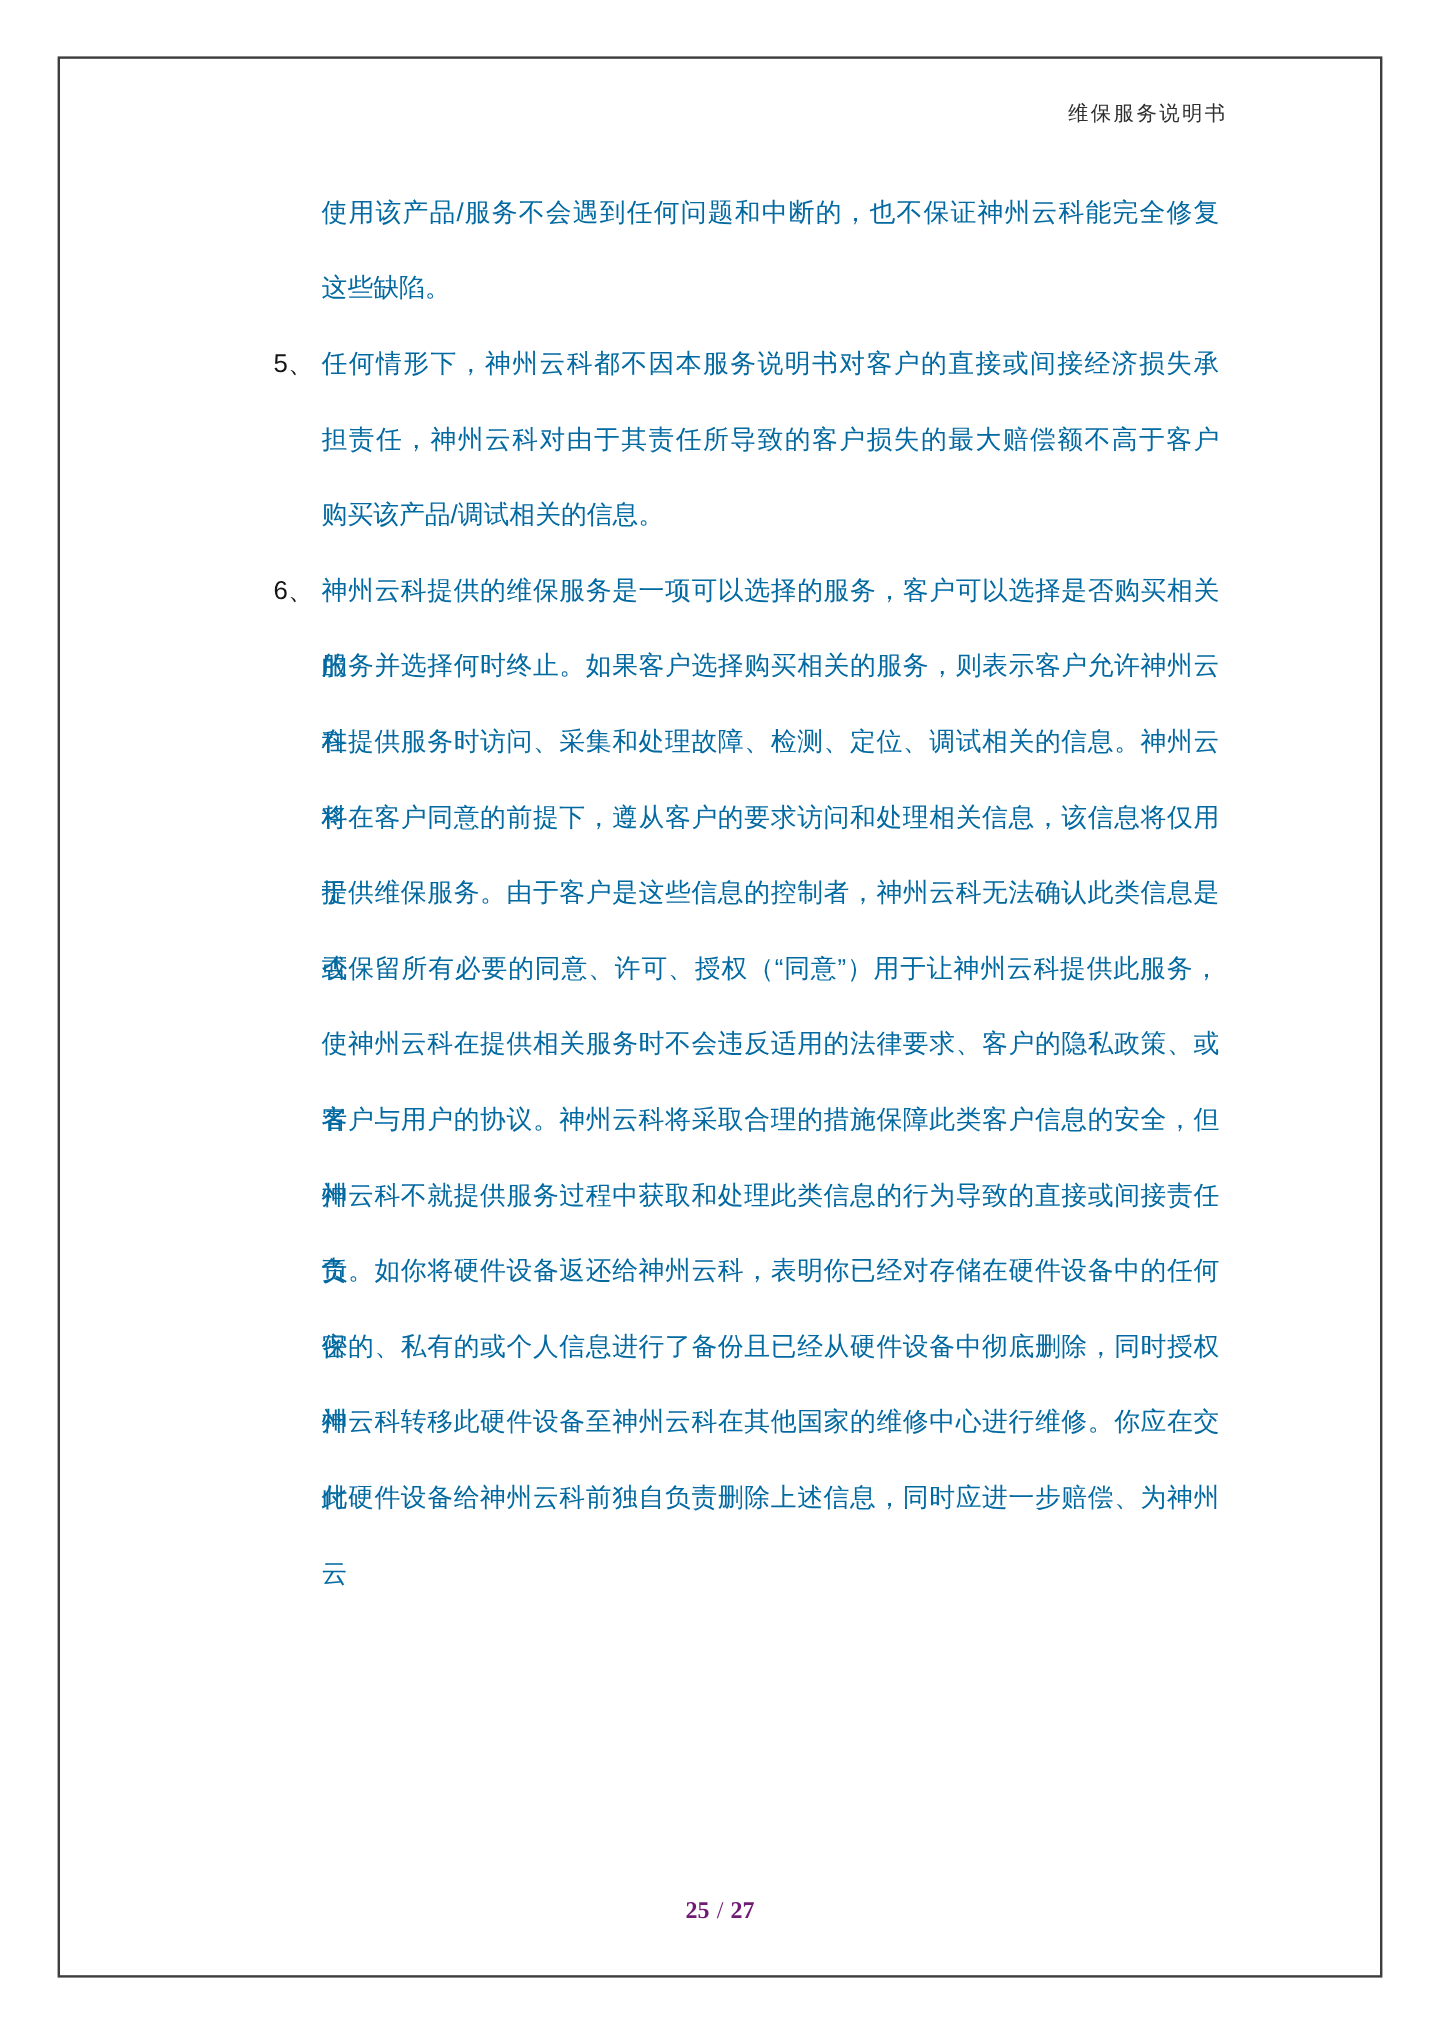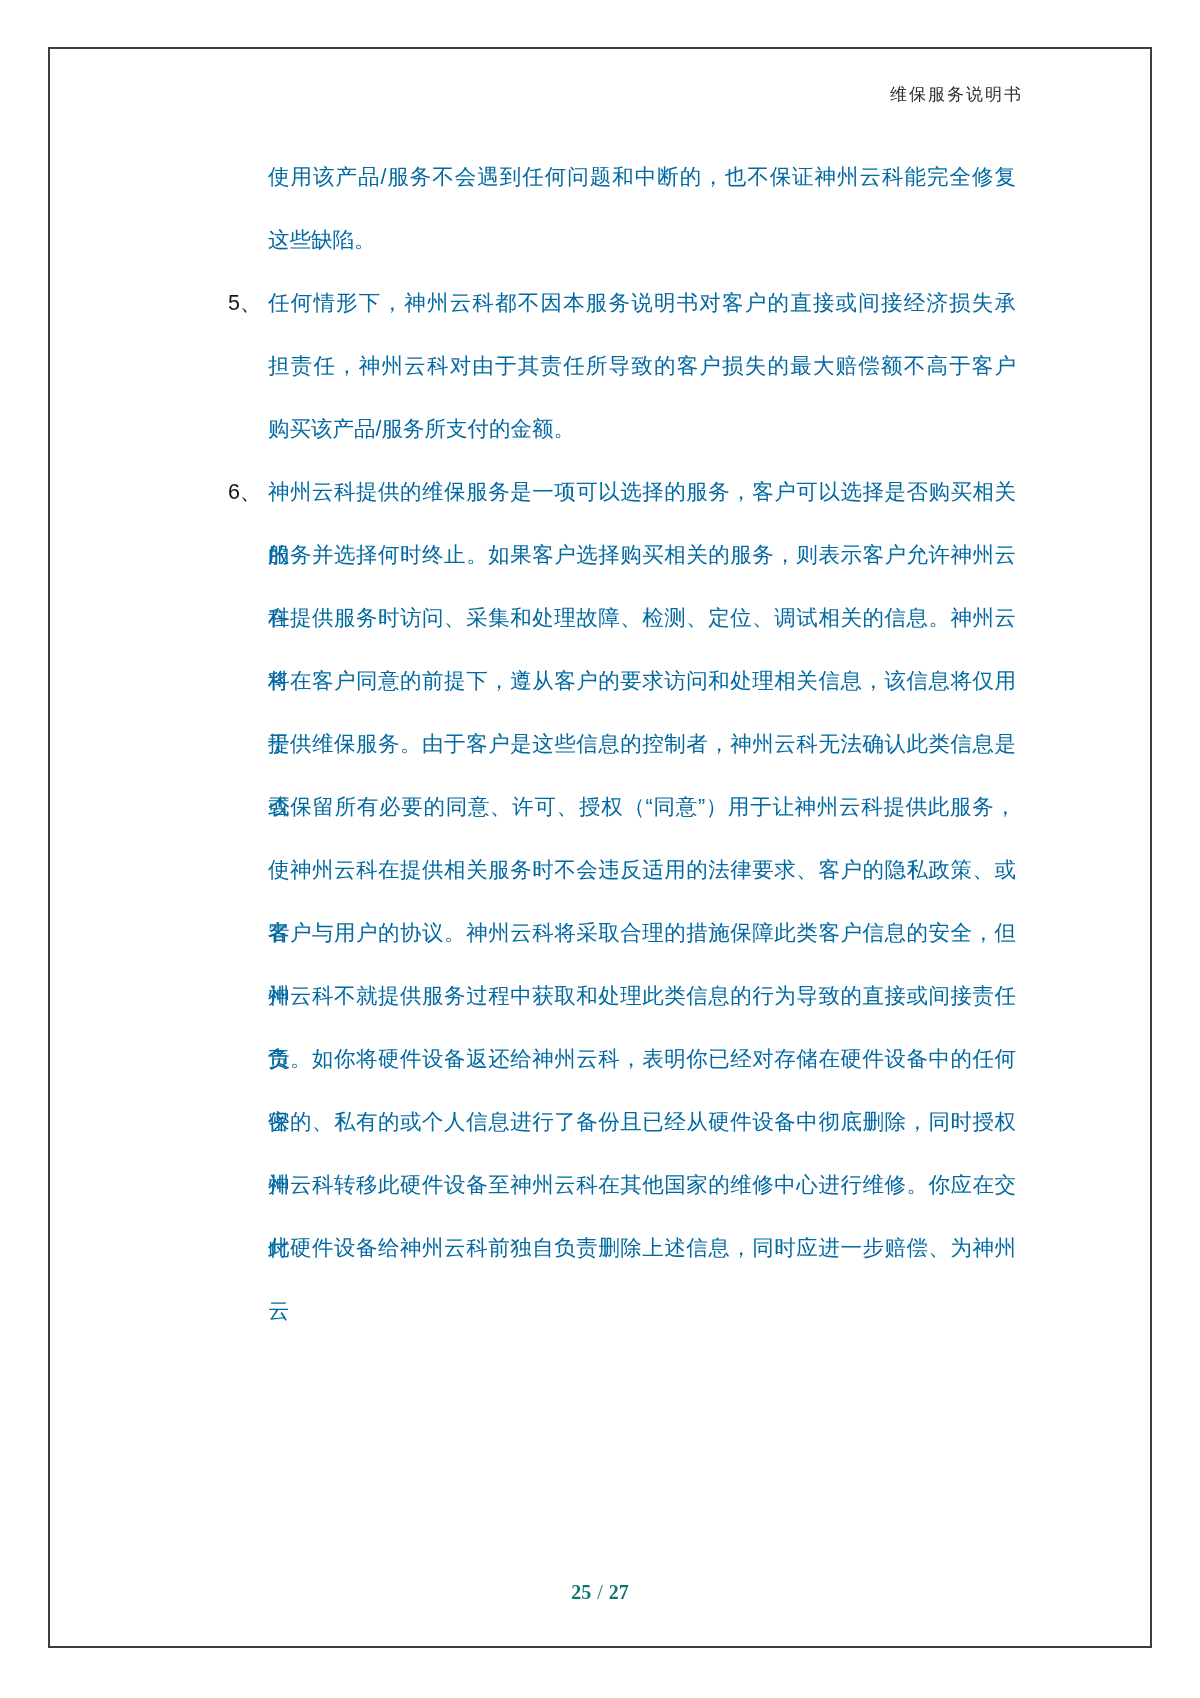--- a/index.html
+++ b/index.html
@@ -65,21 +65,21 @@
     text-align-last: left;
   }
   .footer {
     position: absolute;
     top: 1581px;
     left: 0;
     width: 100%;
     text-align: center;
     font-family: "Liberation Serif", serif;
     font-size: 20px;
-    color: #0f766e;
+    color: #701a75;
   }
   .footer .pgnum {
     font-weight: bold;
   }
   .footer .sep {
     font-weight: normal;
     padding: 0 6px;
   }
 </style>
 </head>
@@ -93,21 +93,21 @@
 
   <div class="doc">
       <div class="item">
         <div class="line">使用该产品/服务不会遇到任何问题和中断的，也不保证神州云科能完全修复</div>
         <div class="line last">这些缺陷。</div>
       </div>
       <div class="item">
         <span class="num">5、</span>
         <div class="line">任何情形下，神州云科都不因本服务说明书对客户的直接或间接经济损失承</div>
         <div class="line">担责任，神州云科对由于其责任所导致的客户损失的最大赔偿额不高于客户</div>
-        <div class="line last">购买该产品/服务所支付的金额。</div>
+        <div class="line last">购买该产品/调试相关的信息。</div>
       </div>
       <div class="item">
         <span class="num">6、</span>
         <div class="line">神州云科提供的维保服务是一项可以选择的服务，客户可以选择是否购买相关的</div>
         <div class="line">服务并选择何时终止。如果客户选择购买相关的服务，则表示客户允许神州云科</div>
         <div class="line">在提供服务时访问、采集和处理故障、检测、定位、调试相关的信息。神州云科</div>
         <div class="line">将在客户同意的前提下，遵从客户的要求访问和处理相关信息，该信息将仅用于</div>
         <div class="line">提供维保服务。由于客户是这些信息的控制者，神州云科无法确认此类信息是否</div>
         <div class="line">或保留所有必要的同意、许可、授权（“同意”）用于让神州云科提供此服务，</div>
         <div class="line">使神州云科在提供相关服务时不会违反适用的法律要求、客户的隐私政策、或者</div>

